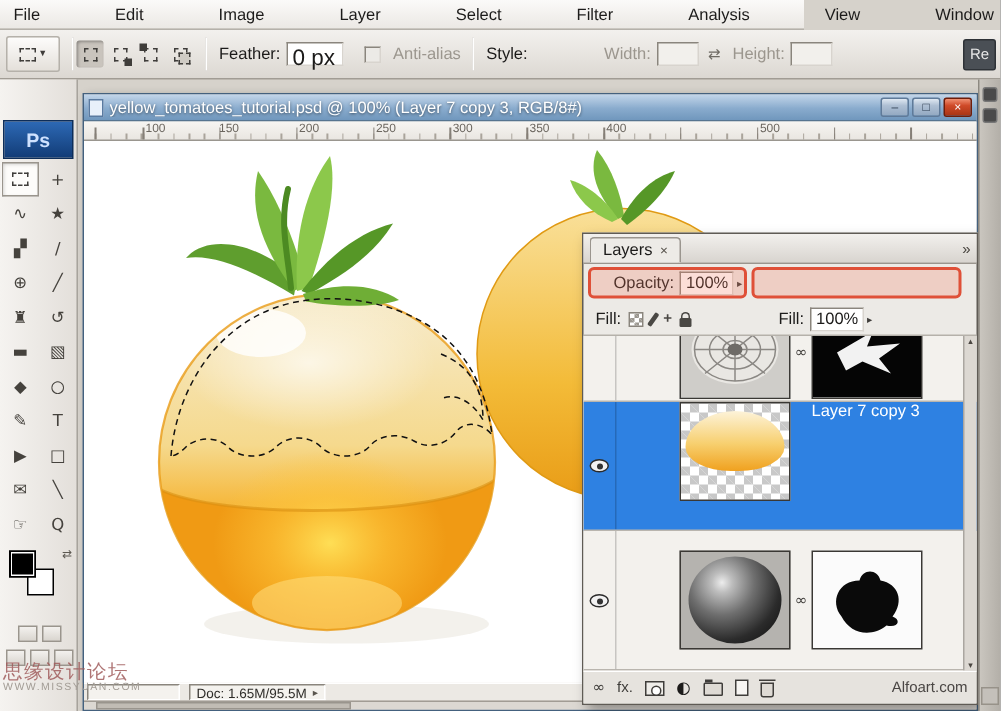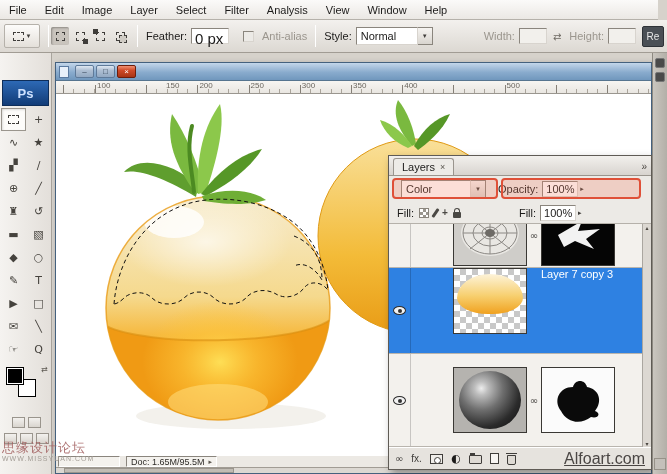--- a/index.html
+++ b/index.html
@@ -1,22 +1,22 @@
 <!DOCTYPE html>
 <html><head>
 <meta charset="utf-8">
 <style>
   * { margin:0; padding:0; box-sizing:border-box; }
   body { font-family:"Liberation Sans","DejaVu Sans",sans-serif; background:#555; }
   .app { position:relative; width:667px; height:474px; overflow:hidden; background:#d6d2cb; font-size:11px; color:#1c1b1a; }
 
   
-  .menu-bar { position:absolute; left:0; top:0; width:658px; height:20px;
+  .menu-bar { position:absolute; left:0; top:0; width:536px; height:20px;
     background:linear-gradient(#fbfaf9,#ebe8e4); border-bottom:1px solid #b5b1aa;
-    display:flex; align-items:center; }
+    display:flex; align-items:center;gap:32px; }
   .menu-item { padding:3px 9px; font-size:11px; }
 
   
   .options-bar { position:absolute; left:0; top:20px; width:667px; height:33px;
     background:linear-gradient(#f3f1ee,#dcd8d2); border-bottom:1px solid #a19c94;
     display:flex; align-items:center; }
   .sep { width:1px; height:22px; background:#b2ada6; border-right:1px solid #fff; margin-left:8px; }
   .preset-btn { margin-left:4px; width:36px; height:24px; border:1px solid #b5b1aa; border-radius:2px;
     background:linear-gradient(#fdfcfb,#e4e0da); display:flex; align-items:center; justify-content:center; gap:2px; }
   .marquee-ic { display:inline-block; width:11px; height:9px; border:1px dashed #3f3d3a; }
@@ -154,21 +154,21 @@
   .fx-label { font-size:10px; color:#3f3d3a; }
   .adj-ic { font-size:11px; font-family:"DejaVu Sans",sans-serif; }
   .mask-ic { width:13px; height:10px; background:#efede9; border:1px solid #3f3d3a; position:relative; }
   .mask-ic::before { content:""; position:absolute; left:3px; top:2px; width:5px; height:5px; border-radius:50%;
     border:1px solid #3f3d3a; background:#fff; }
   .folder-ic { width:13px; height:9px; background:#dedad4; border:1px solid #3f3d3a; border-radius:1px; position:relative; margin-top:2px; }
   .folder-ic::before { content:""; position:absolute; top:-3px; left:0; width:5px; height:2px; background:#3f3d3a; }
   .page-ic { width:9px; height:11px; background:#f7f5f2; border:1px solid #3f3d3a; }
   .trash-ic { width:9px; height:10px; background:#dedad4; border:1px solid #3f3d3a; border-radius:0 0 2px 2px; position:relative; margin-top:3px; }
   .trash-ic::before { content:""; position:absolute; top:-3px; left:-2px; width:11px; height:1px; background:#3f3d3a; }
-  .brand { margin-left:auto; font-size:16px; color:#4a4644;text-decoration:underline; }
+  .brand { margin-left:auto; font-size:10px; color:#4a4644; }
 
   
   .right-strip { position:absolute; left:652px; top:53px; width:15px; height:421px;
     background:linear-gradient(to right,#cac6bf,#b3afa8); border-left:1px solid #8d8981; }
   .dock-sq { position:absolute; left:2px; width:10px; height:10px; background:#4a4a4a; border:1px solid #777; border-radius:2px; }
   .strip-bottom { position:absolute; left:1px; bottom:4px; width:12px; height:12px; background:#c4c0ba; border:1px solid #979289; }
 
   
   .watermark { position:absolute; left:2px; top:441px; z-index:9; line-height:1.1; }
   .wm1 { font-size:13px; color:rgba(160,92,92,.85); letter-spacing:1px; }
@@ -210,24 +210,20 @@
     <div class="mode-btn">
         <span class="sq int"></span>
       </div>
     <span class="sep"></span>
     <span class="ob-label">Feather:</span>
     <span class="ob-input">0 px</span>
     <span class="checkbox"></span>
     <span class="ob-label disabled">Anti-alias</span>
     <span class="sep"></span>
     <span class="ob-label">Style:</span>
-    <span class="combo">
-      <span class="combo-text">Normal</span>
-      <span class="combo-btn">▼</span>
-    </span>
     <span class="ob-label disabled" style="margin-left:51px;">Width:</span>
     <span class="ob-input short"></span>
     <span class="swap-ic">⇄</span>
     <span class="ob-label disabled">Height:</span>
     <span class="ob-input short"></span>
     <span class="refine-btn">Re</span>
   </div>
 
   <div class="toolbar">
     <div class="ps-logo">Ps</div>
@@ -311,27 +307,28 @@
     <div class="tb-extra" style="top:380px;">
       <span class="xbtn"></span>
       <span class="xbtn"></span>
       <span class="xbtn"></span>
     </div>
   </div>
 
   <div class="doc-window">
     <div class="doc-title">
       <span class="doc-icon"></span>
+      <span class="doc-title-text">yellow_tomatoes_tutorial.psd @ 100% (Layer 7 copy 3, RGB/8#)</span>
       <span class="win-btn minmax">–</span>
       <span class="win-btn minmax">□</span>
       <span class="win-btn close">×</span>
     </div>
     <div class="doc-ruler">
         <span class="tick" style="left: 41px;">100</span>
-        <span class="tick" style="left: 110px;">150</span>
+        <span class="tick" style="left: 90px;">150</span>
         <span class="tick" style="left: 143.4px; text-align: center;">200</span>
         <span class="tick" style="left: 194.6px;">250</span>
         <span class="tick" style="left: 245.8px;">300</span>
         <span class="tick" style="left: 297px;">350</span>
         <span class="tick" style="left: 348.2px;">400</span>
         <span class="tick" style="left: 399.4px; margin-top: 28px;">450</span>
         <span class="tick" style="left: 450.6px;">500</span>
       </div>
     <div class="doc-canvas">
       <svg width="595" height="361" viewBox="0 0 595 361">
@@ -399,24 +396,20 @@
 
   <div class="layers-panel">
     <div class="lp-header">
       <span class="lp-tab">
         <span>Layers</span>
         <span class="lp-tab-close">×</span>
       </span>
       <span class="lp-chevrons">»</span>
     </div>
     <div class="lp-blend">
-      <span class="combo">
-        <span class="combo-text" style="width:70px;">Color</span>
-        <span class="combo-btn">▼</span>
-      </span>
       <span class="op-label">Opacity:</span>
       <span class="field">100%</span>
       <span class="spin">▸</span>
       <span class="hl hl1" style="border-color: rgb(223, 80, 56);"></span>
       <span class="hl hl2" style="border-color: rgb(223, 80, 56);"></span>
     </div>
     <div class="lp-lock">
       <span>Fill:</span>
       <span class="lock-icons">
         <span class="lockT"></span>

